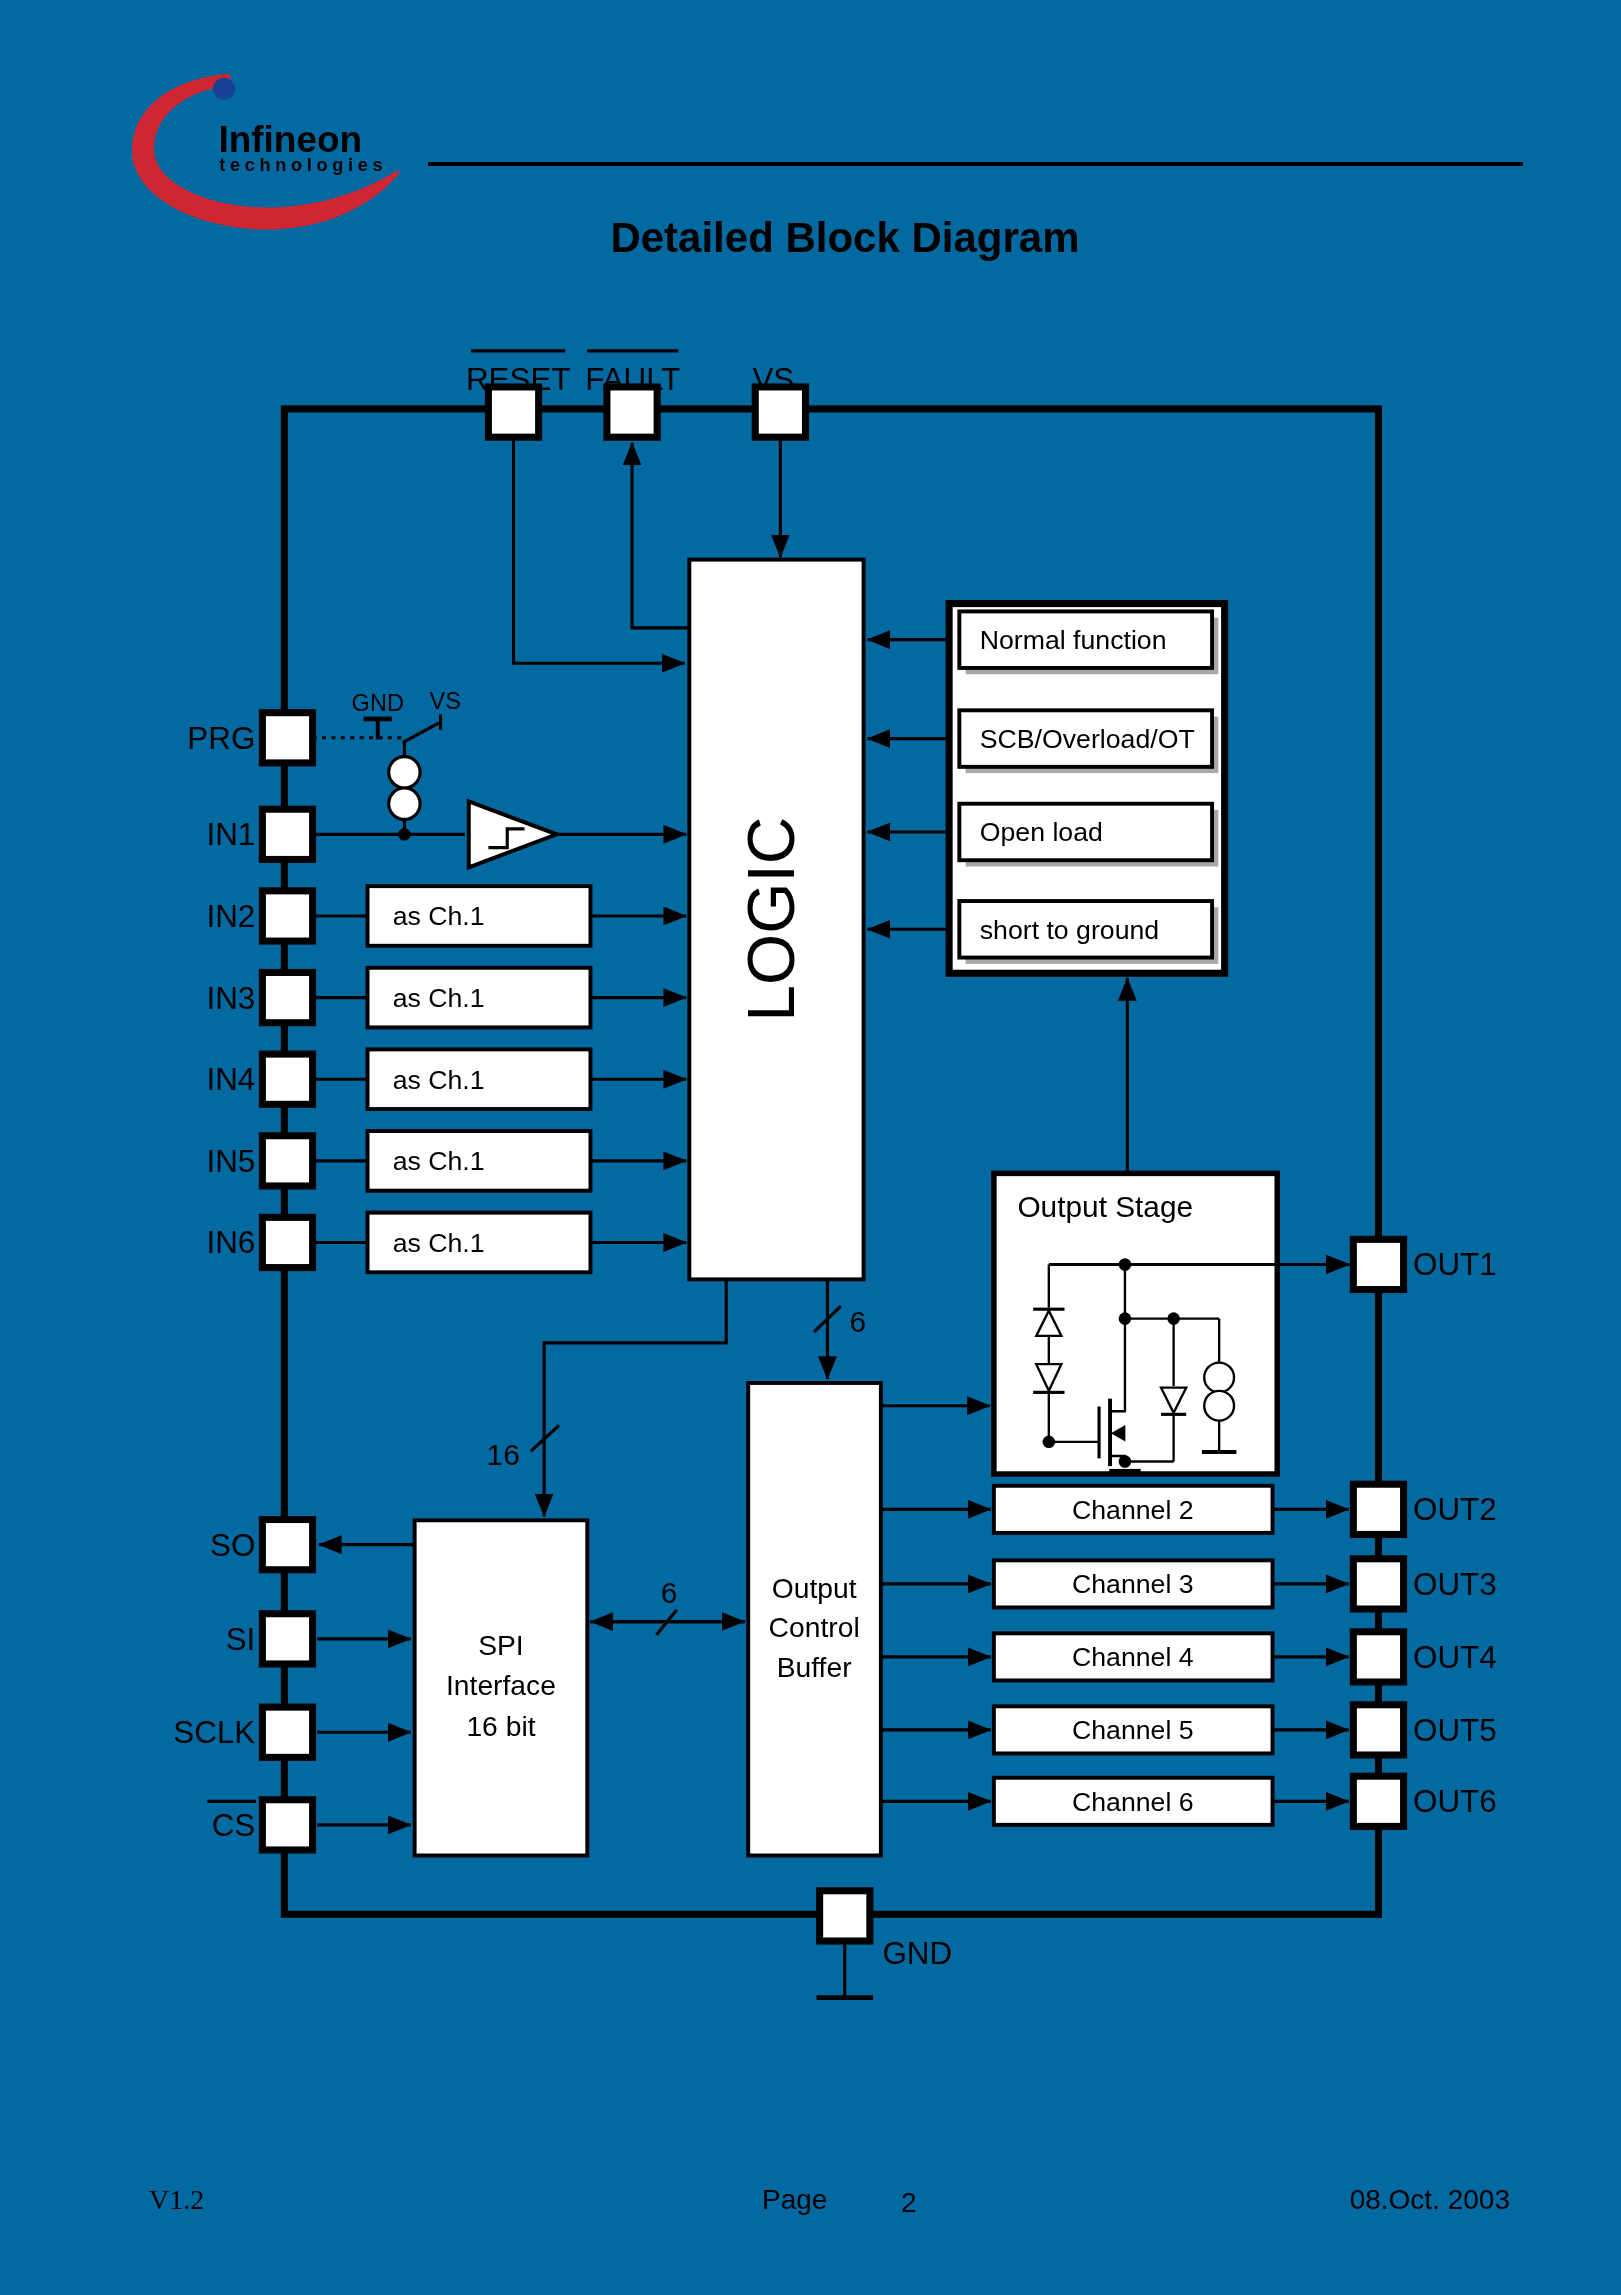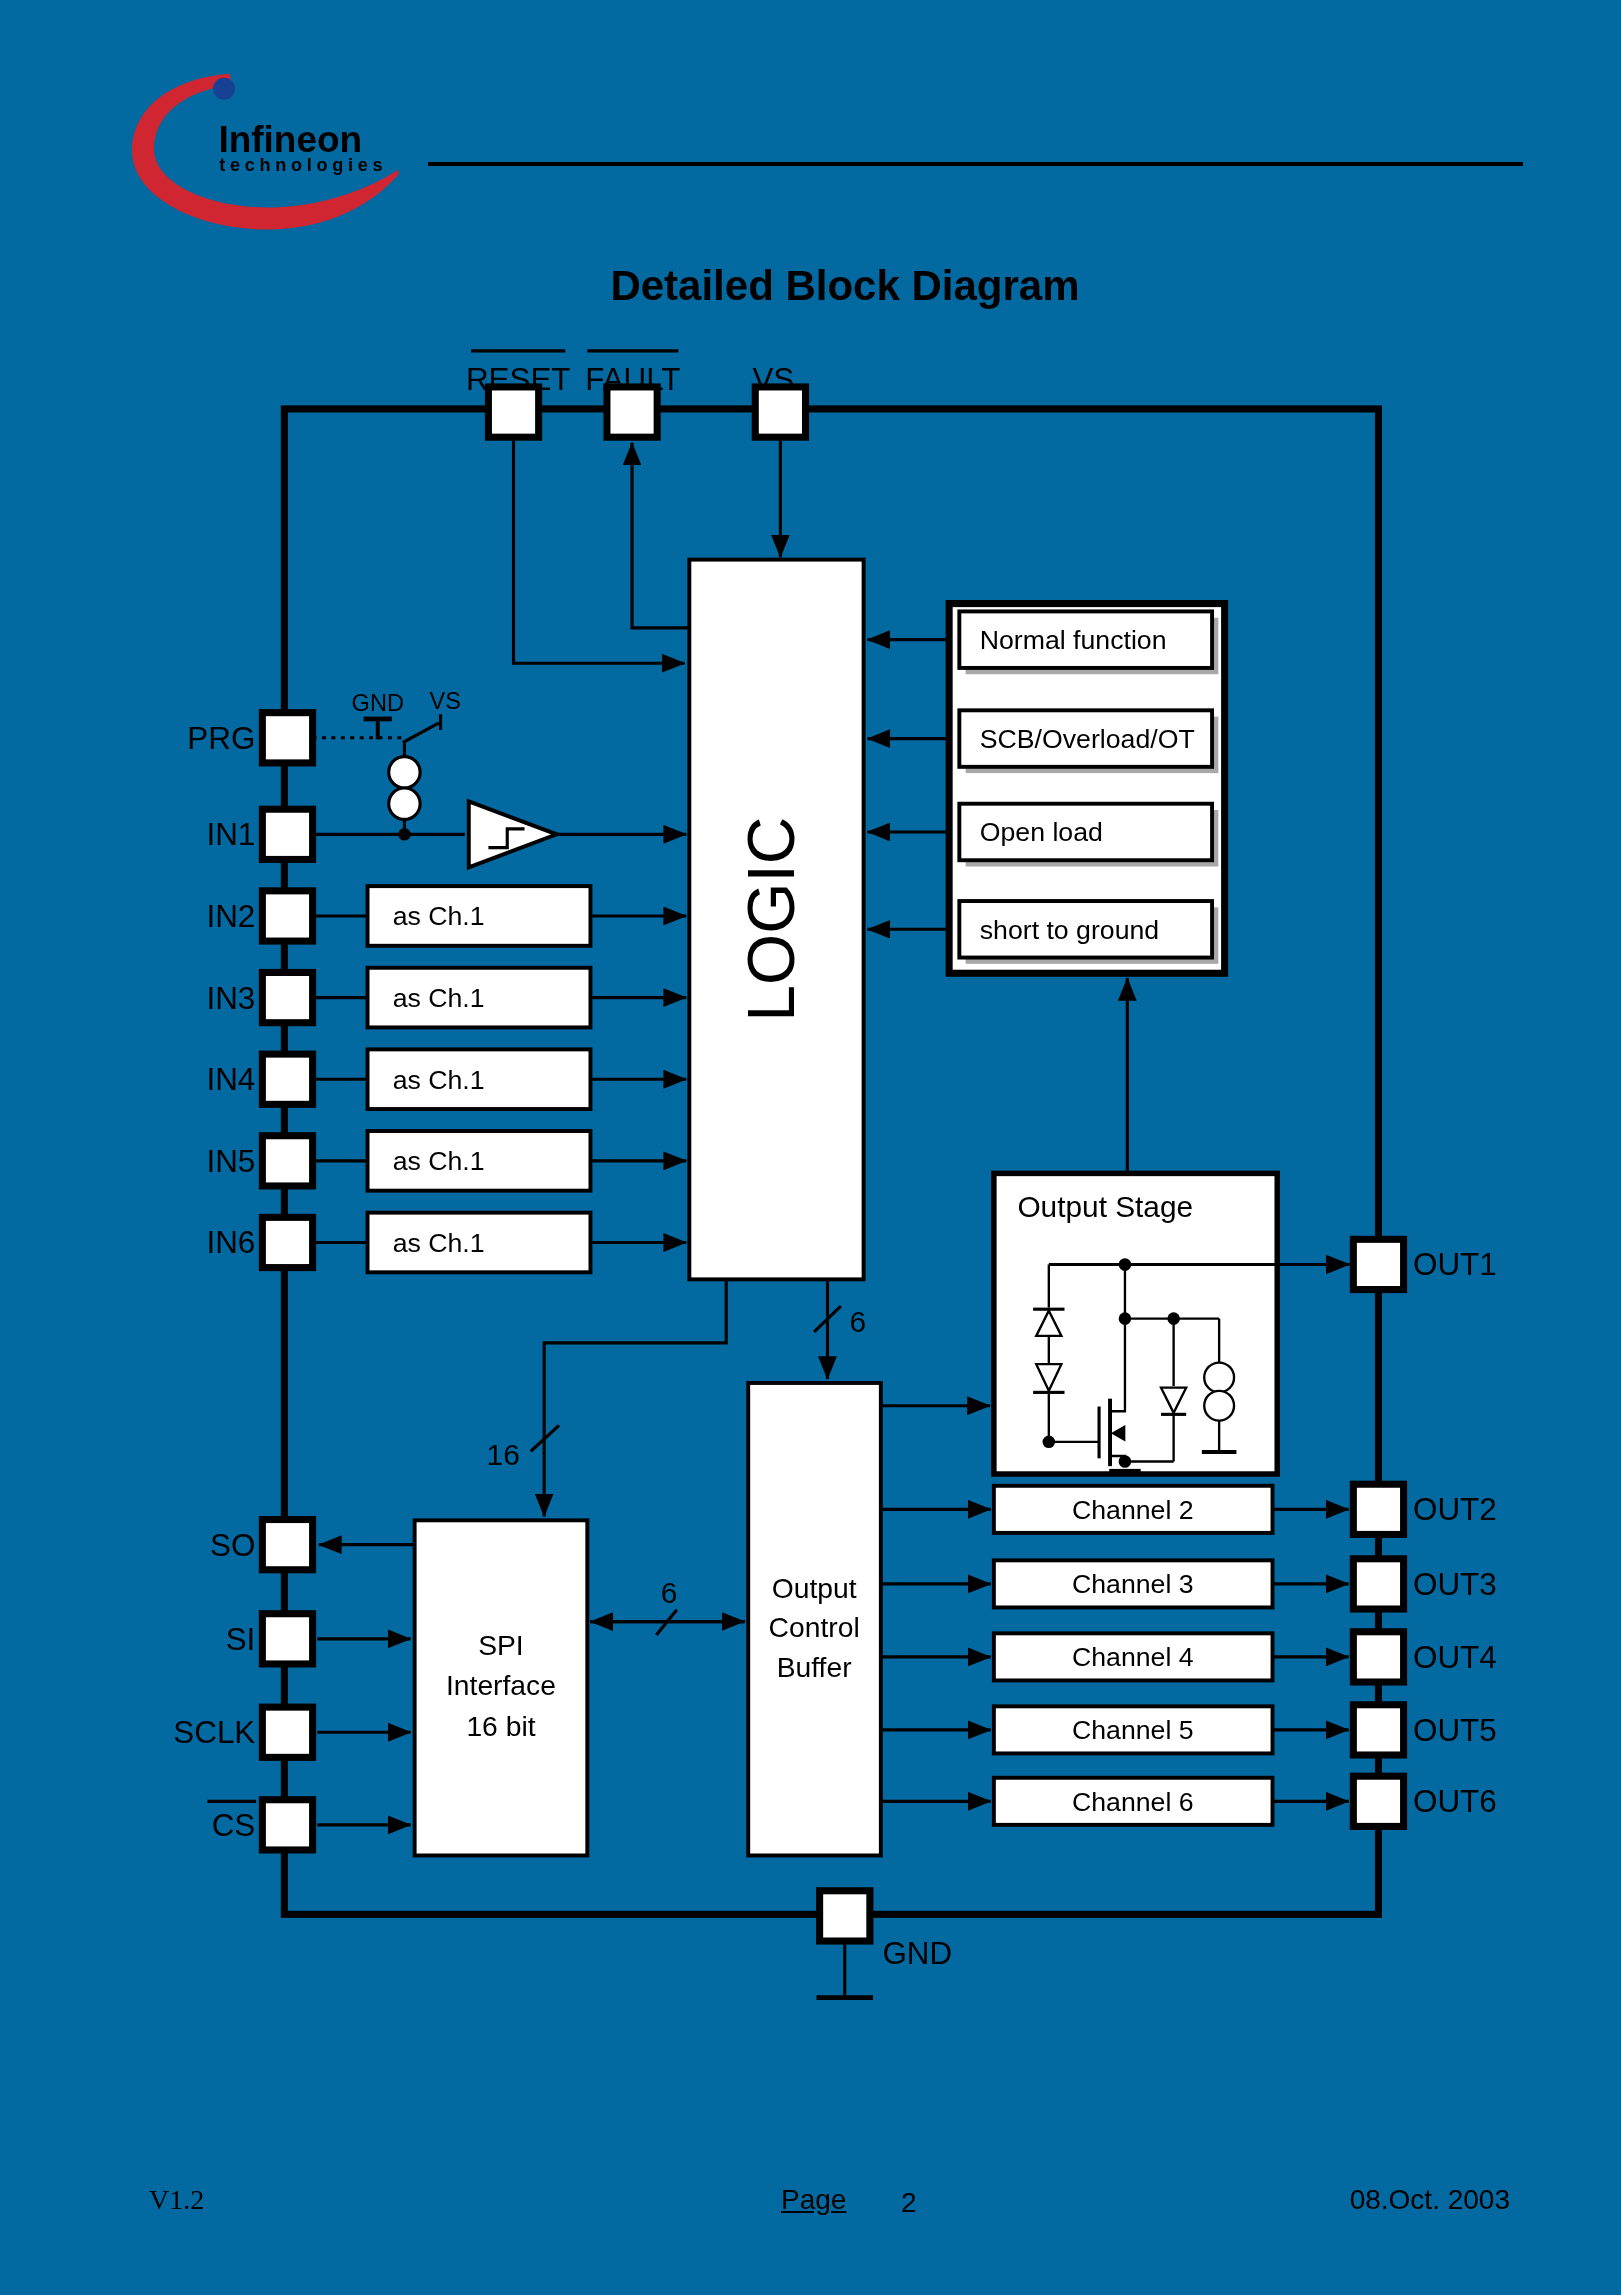--- a/index.html
+++ b/index.html
@@ -1,24 +1,24 @@
 <!DOCTYPE html>
 <html style="font-size:12.6px"><head>
 <meta charset="utf-8">
 <style>
   html,body{margin:0;padding:0;background:#e8e8e8;}
   .page{position:relative;width:1622px;height:2295px;background:#0369a1;overflow:hidden;
         font-family:"Liberation Sans", sans-serif;color:#000;}
   .doc-title{position:absolute;top:97px;right:104px;font-size:38px;font-weight:bold;letter-spacing:0px;}
   .header-rule{position:absolute;left:428px;top:162px;width:1095px;height:3.9px;background:#000;}
   .page-title{position:absolute;left:531px;top:214px;width:628px;text-align:center;
-              font-size:42px;font-weight:bold;margin-top:48px;}
+              font-size:42px;font-weight:bold;}
   .footer span{position:absolute;font-size:28px;}
   .f-version{left:149px;top:2184px;font-family:Liberation Serif, serif;}
-  .f-pagelabel{left:781px;top:2184px;text-decoration:underline;}
+  .f-pagelabel{left:762px;top:2184px;}
   .f-pagenum{left:901px;top:2187px;}
   .f-date{right:112px;top:2184px;}
   svg text{font-family:"Liberation Sans", sans-serif;fill:#000;}
   .logo-brand{font-size:47px;font-weight:bold;}
   .logo-sub{font-size:23px;font-weight:bold;letter-spacing:6px;}
 </style>
 </head>
 <body>
 
 <div class="page">

